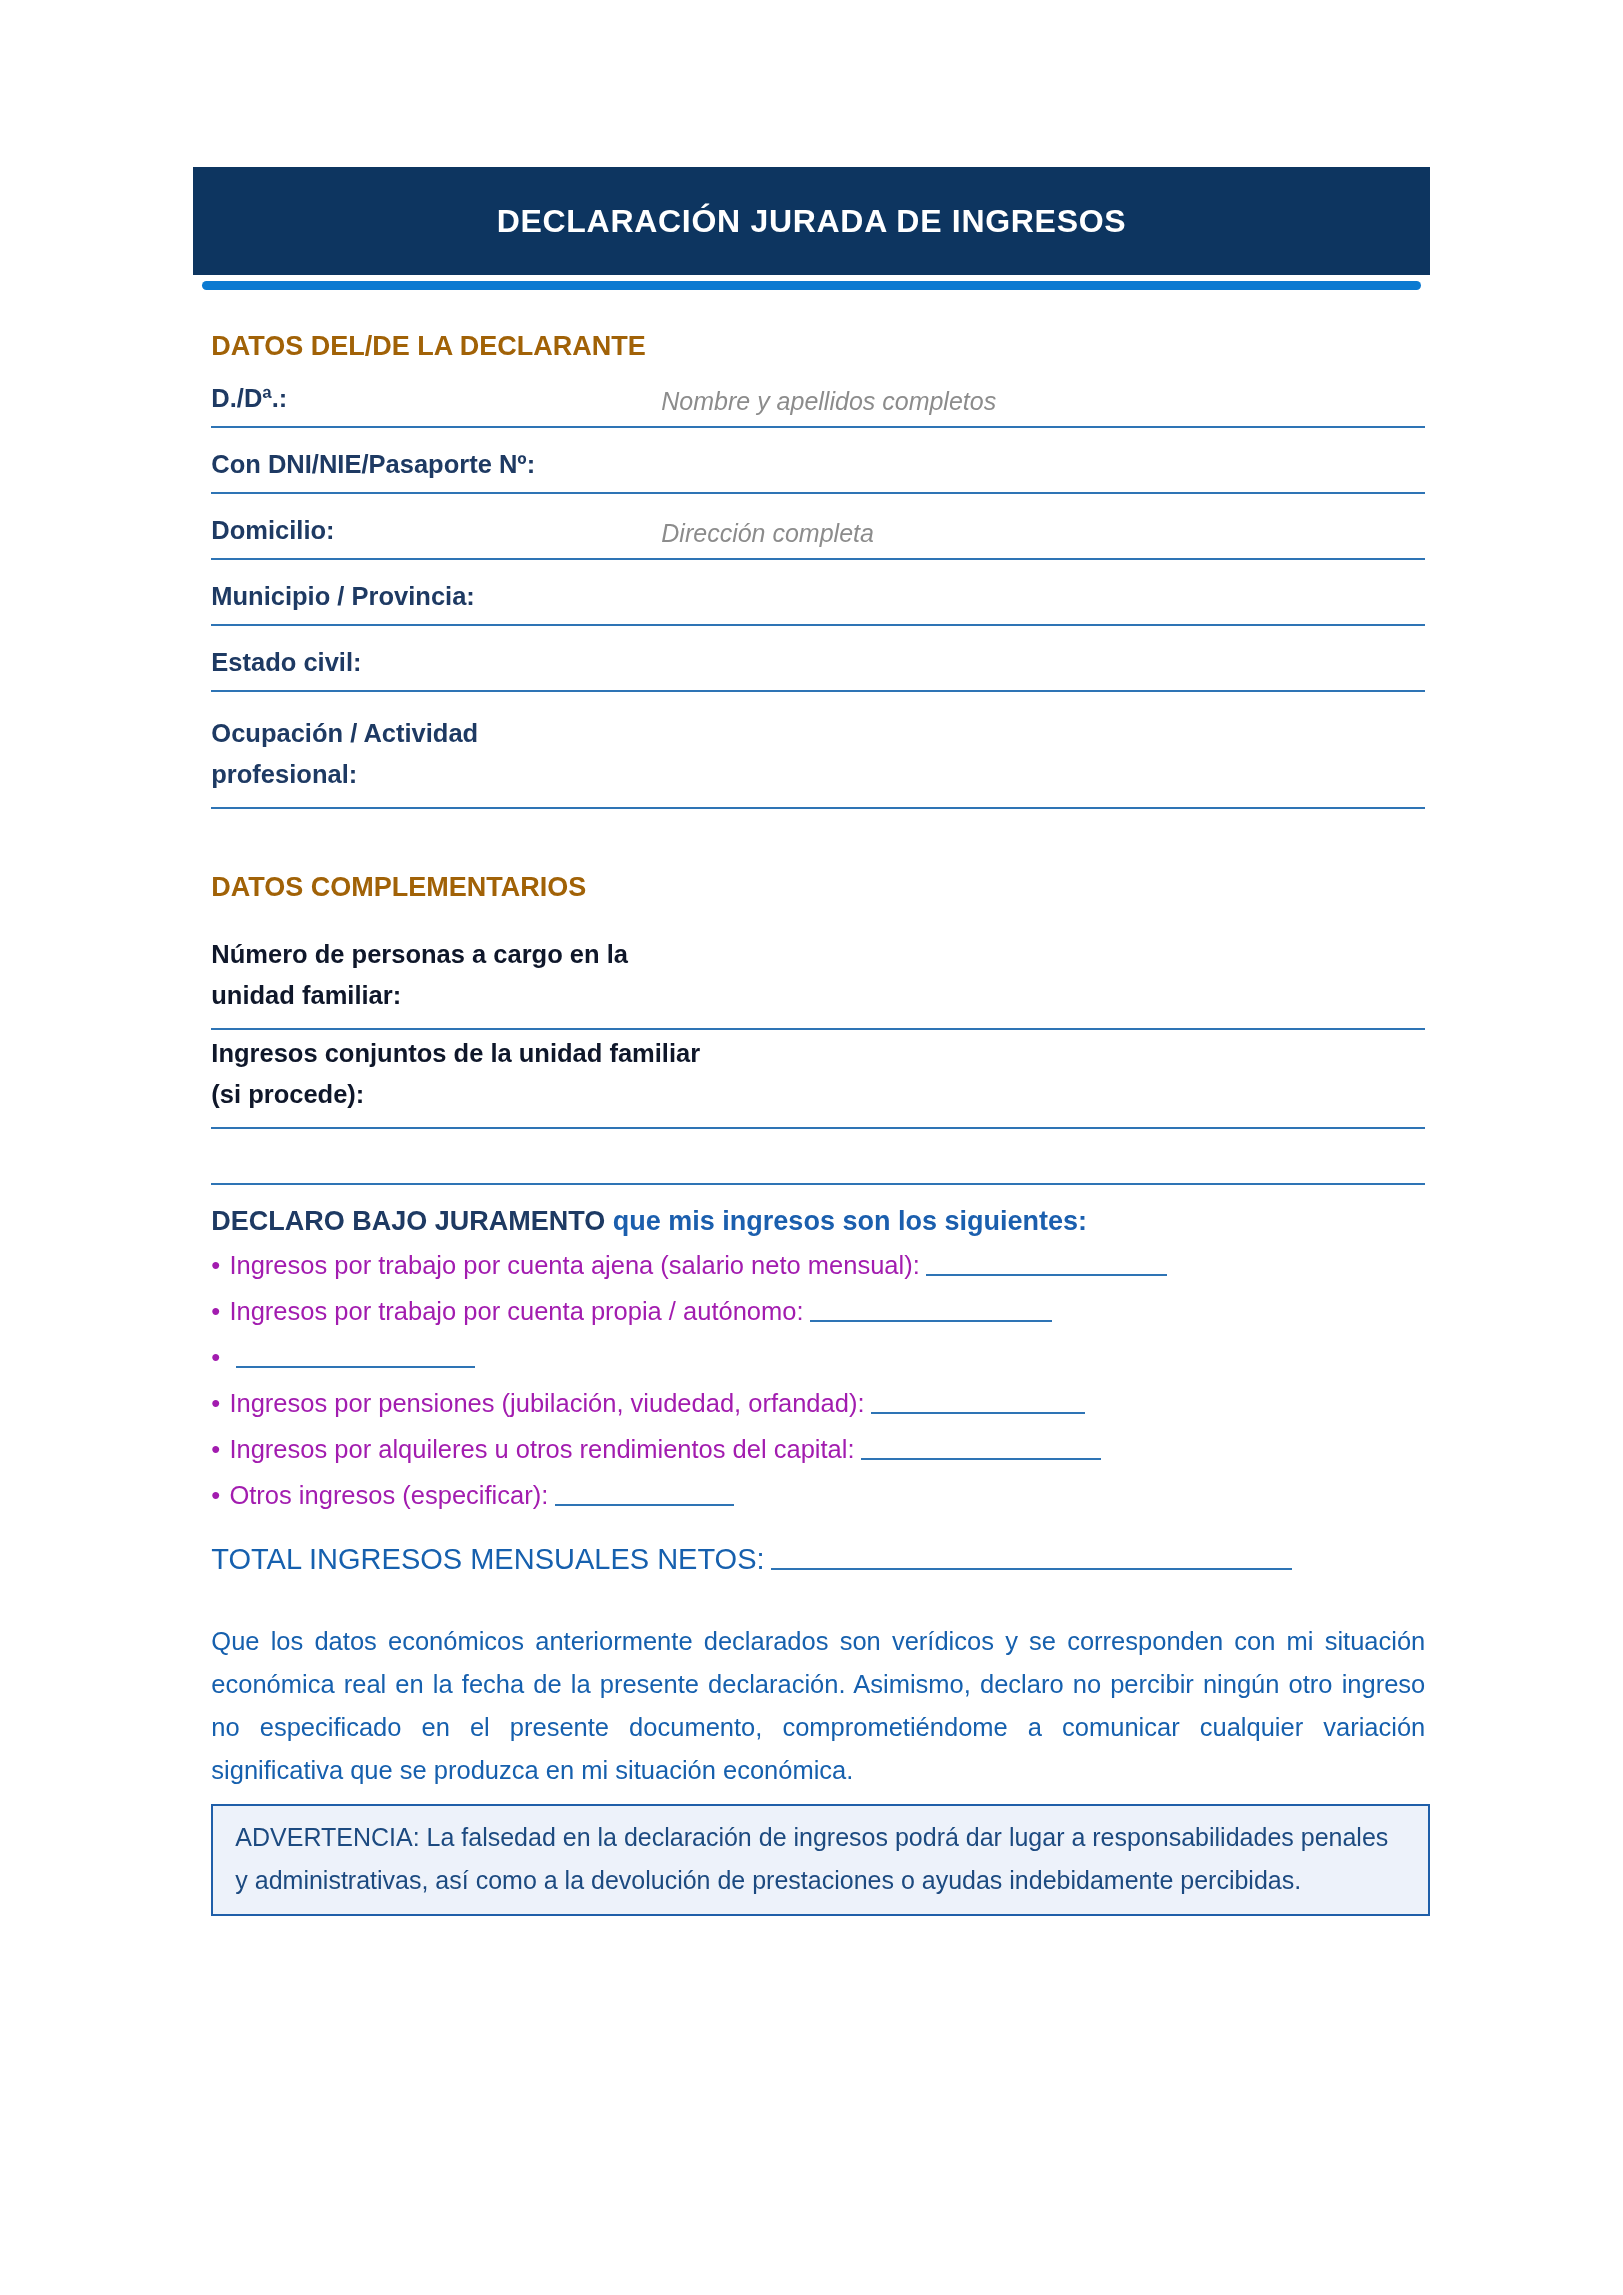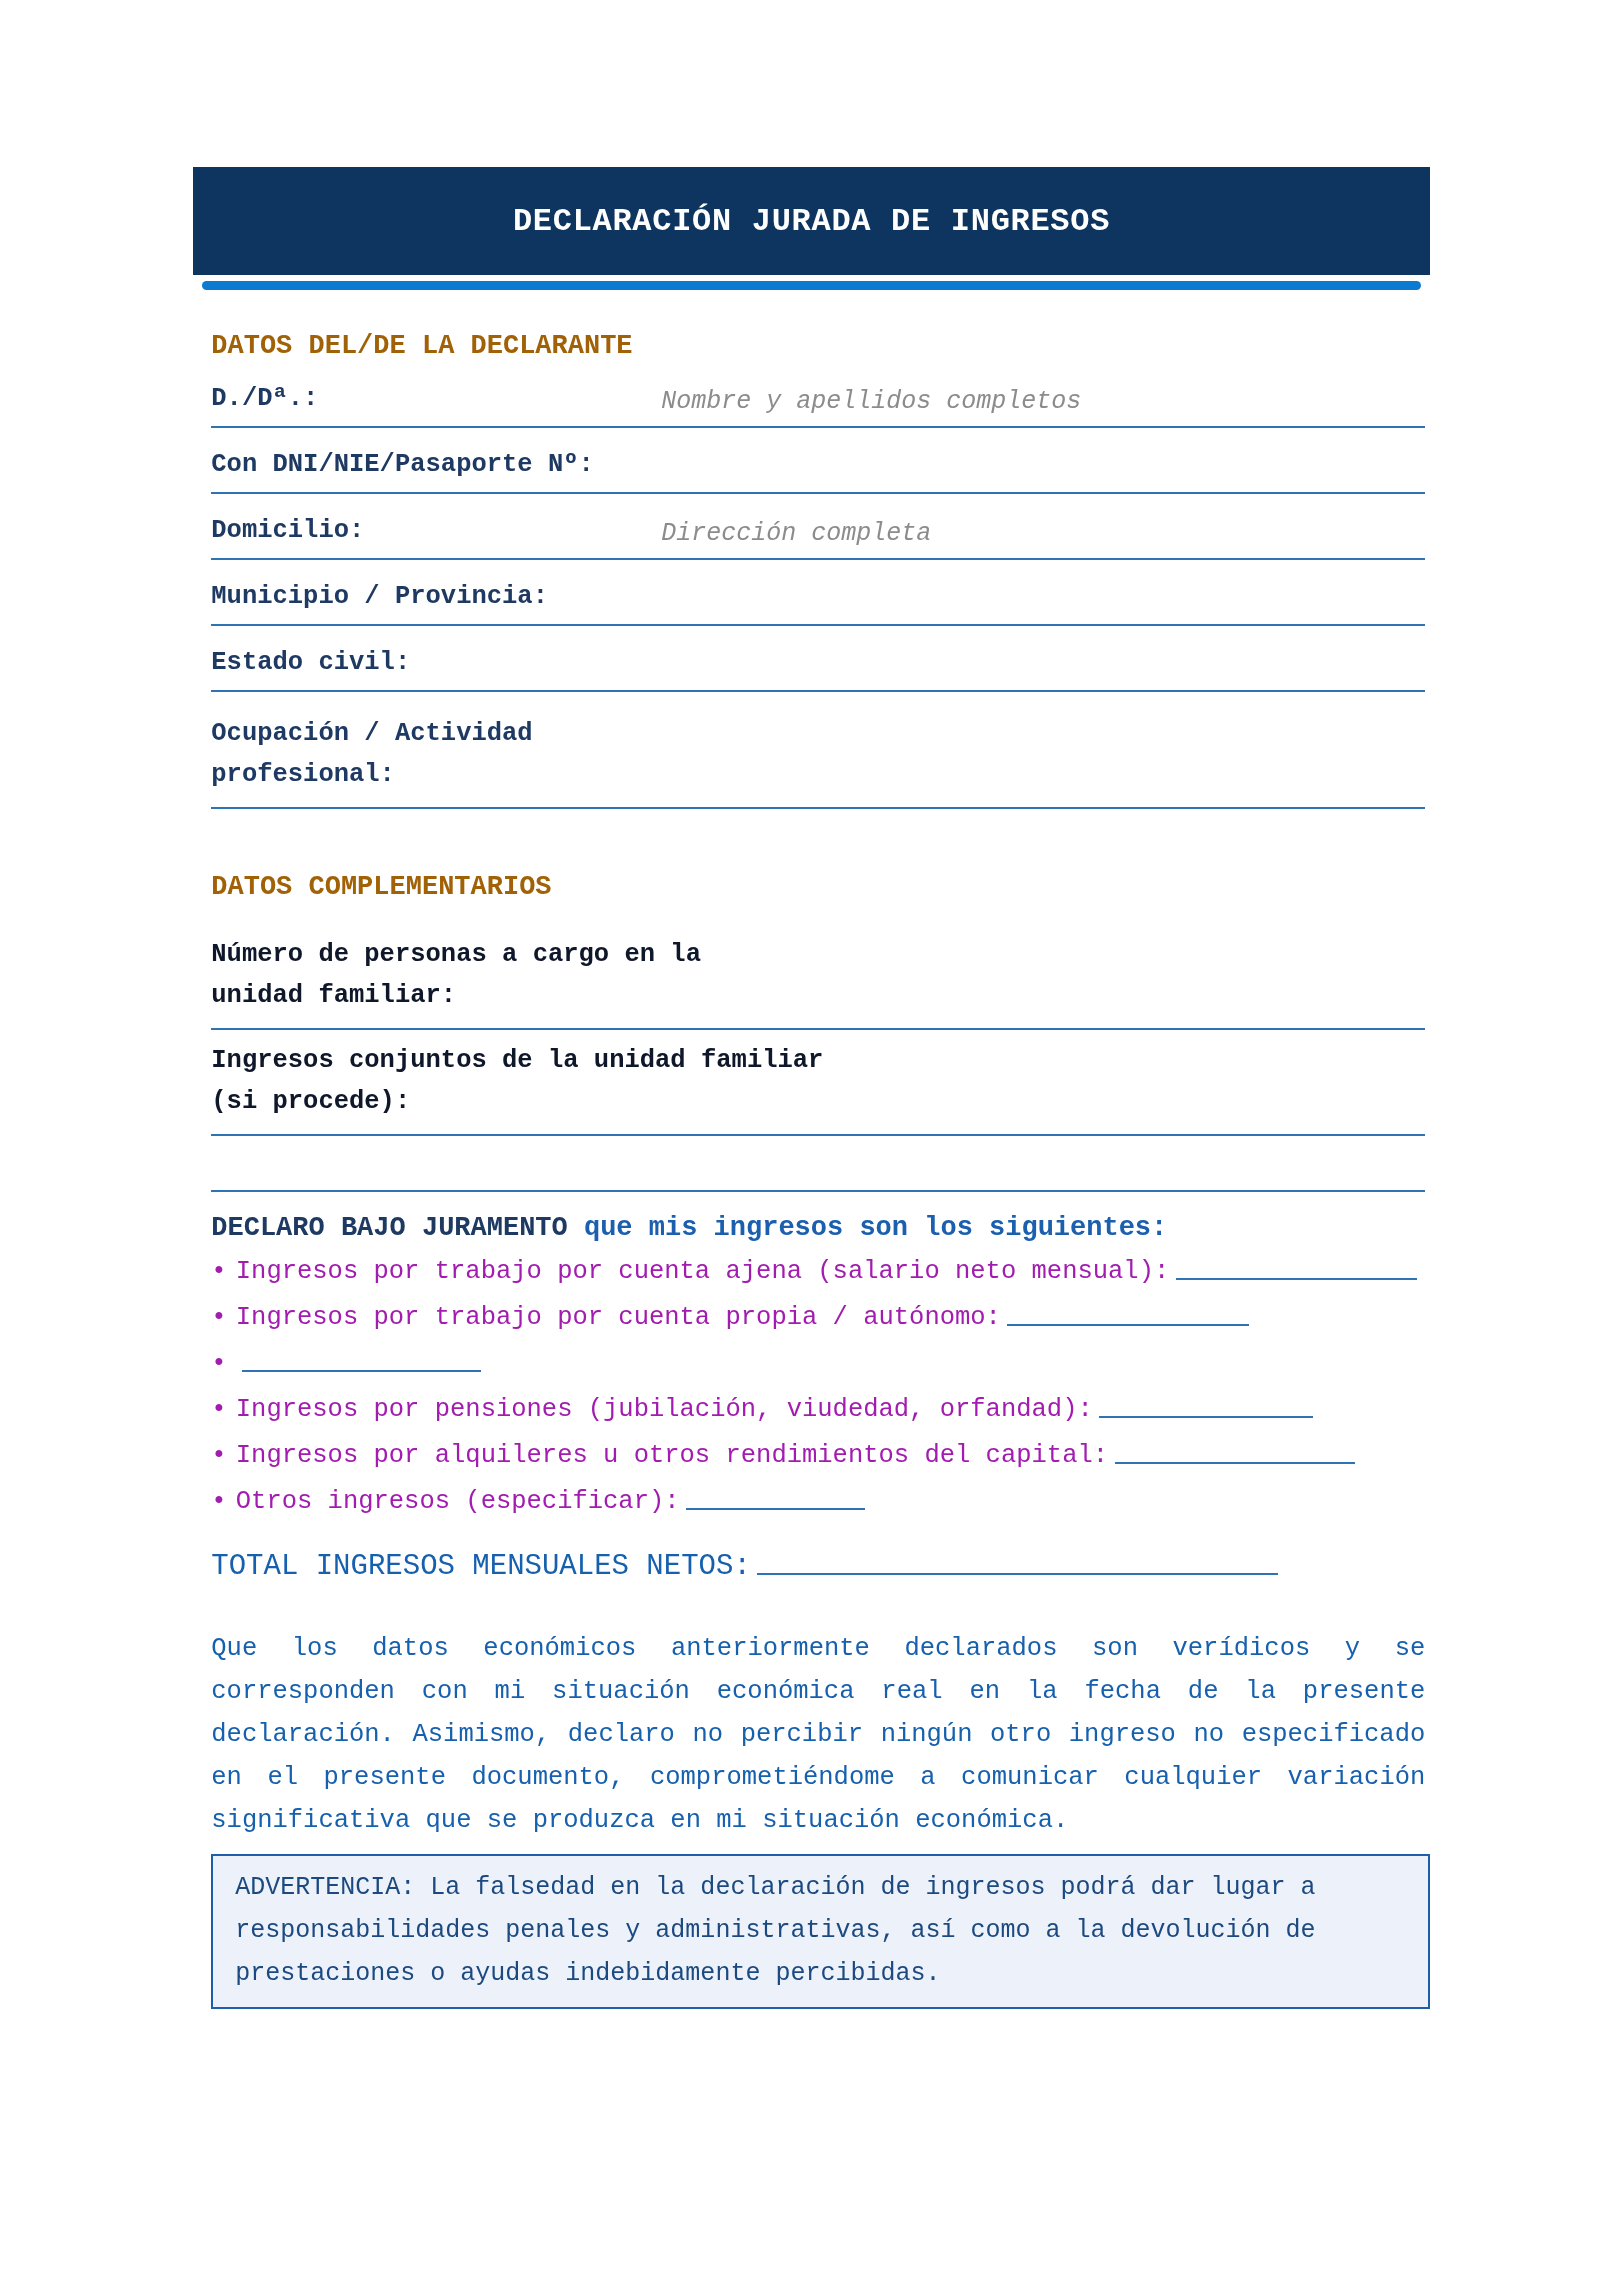--- a/index.html
+++ b/index.html
@@ -1,21 +1,21 @@
 <!DOCTYPE html>
 <html style="font-size:10.5px"><head>
 <meta charset="utf-8">
 <style>
   html,body{margin:0;padding:0;background:#ffffff;}
   .page{
     position:relative;
     width:1623px;
     height:2295px;
     background:#ffffff;
-    font-family:Liberation Mono, monospace;
+    font-family:Liberation Sans, sans-serif;
     overflow:hidden;
   }
   .content{
     position:absolute;
     left:193px;
     top:167px;
     width:1237px;
   }
   
   .banner{
@@ -71,21 +71,21 @@
   .field .ph{
     position:absolute;
     left:450px;
     bottom:10.5px;
     font-size:25px;
     font-style:italic;
     color:#8C8C8C;
     white-space:nowrap;
   }
   .field.row7{ margin-top:31px; }
-  .field.row8{ margin-top:10px; }
+  .field.row8{ margin-top:3px; }
   .field.empty{ margin-top:13px; height:29px; }
   
   .declaro{
     margin:19.6px 0 0 0;
     font-size:27px;
     line-height:33px;
   }
   .declaro .strong{ color:#1E3A63; font-weight:bold; }
   .declaro .rest{ color:#1B5FAE; font-weight:bold; }
   ul.incomes{

